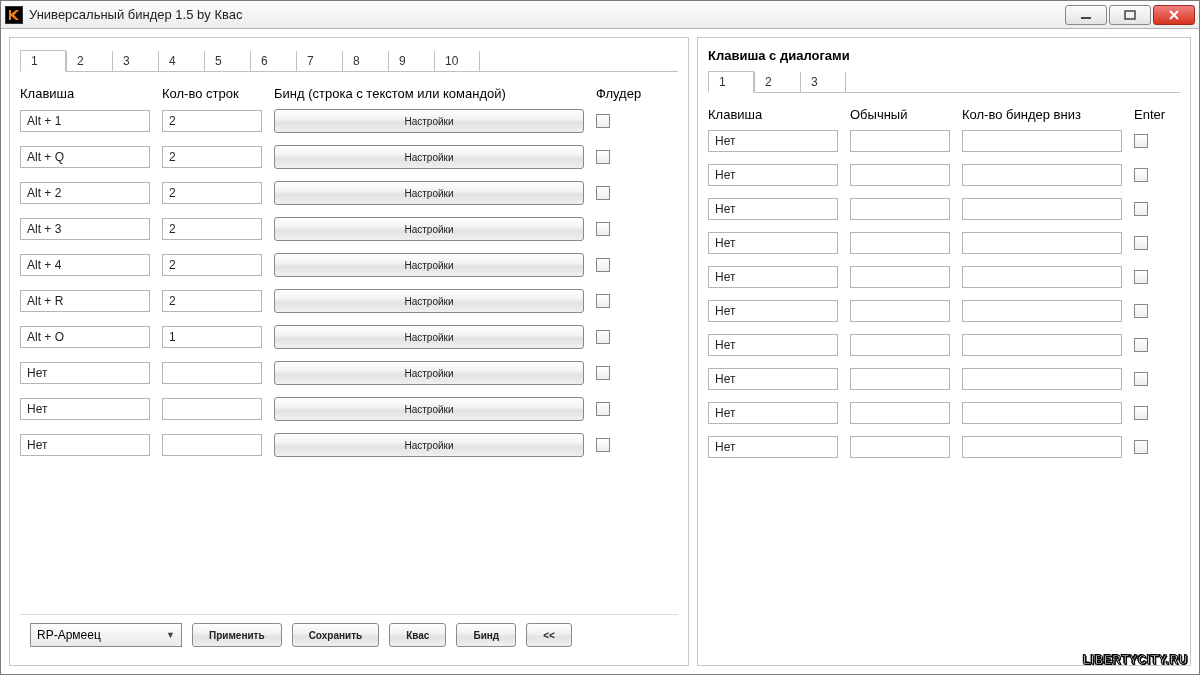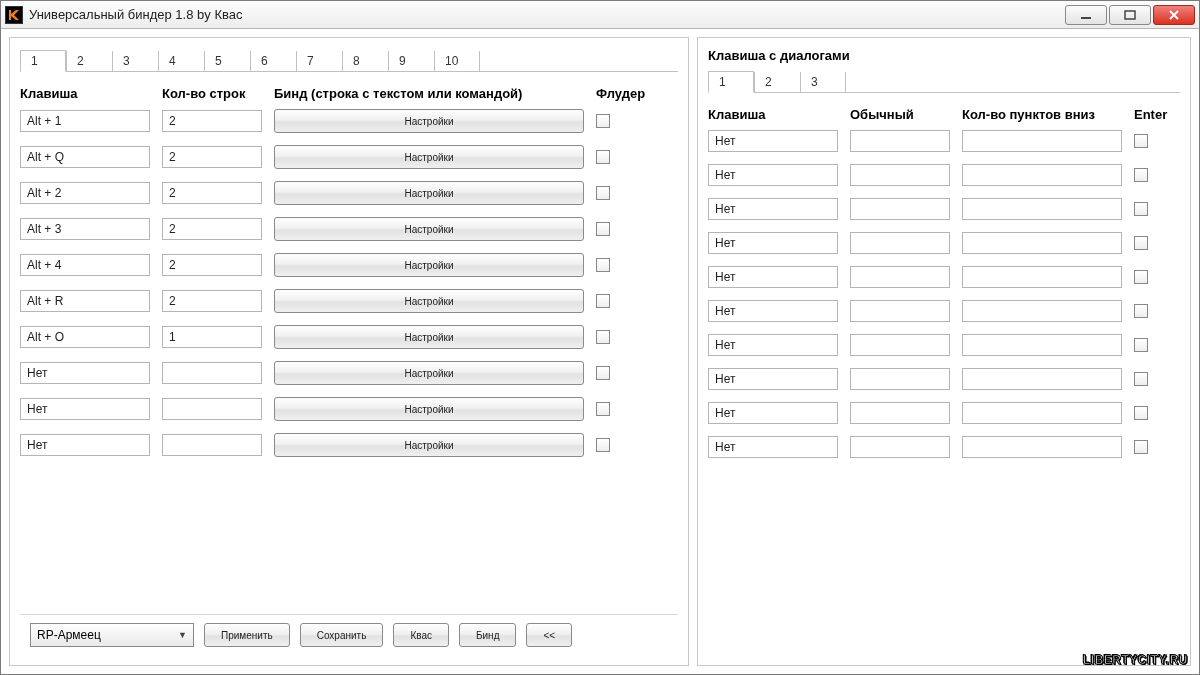--- a/index.html
+++ b/index.html
@@ -88,21 +88,21 @@
 .tab:last-child { border-right: 1px solid #c0c0c0; }
 .tab.active {
   border: 1px solid #c0c0c0;
   border-bottom: 1px solid #fff;
   margin-bottom: -1px;
   background: #fff;
 }
 .columns-header {
   display: flex;
   gap: 12px;
-  font-weight: bold;
+  font-weight: normal;
   font-size: 13px;
   margin-bottom: 8px;
 }
 .rows { display: flex; flex-direction: column; gap: 12px; flex: 1; }
 .row { display: flex; gap: 12px; align-items: center; }
 .field {
   height: 22px;
   border: 1px solid #b5b5b5;
   background: #fff;
   padding: 2px 6px;
@@ -140,29 +140,29 @@
 .col-points-h { width: 160px; }
 .col-enter-h { width: 40px; }
 .footer {
   display: flex;
   gap: 10px;
   align-items: center;
   padding: 8px 10px;
   border-top: 1px solid #d8d8d8;
 }
 .combo {
-  width: 164px; height: 24px;
+  width: 152px; height: 24px;
   border: 1px solid #8a8a8a;
   background: linear-gradient(#fefefe,#e9e9e9);
   padding: 0 6px;
   display: flex; align-items: center; justify-content: space-between;
   font-size: 12px;
 }
 .combo .arrow { font-size: 9px; color: #444; }
-.btn.footer-btn { padding: 0 16px; }
+.btn.footer-btn { padding: 0 16px; font-weight: bold; }
 .watermark {
   position: absolute;
   right: 12px;
   bottom: 8px;
   font-family: Arial, sans-serif;
   font-weight: bold;
   font-size: 12px;
   color: #fff;
   -webkit-text-stroke: 1px #000;
   text-shadow: 1px 1px 0 #000, -1px -1px 0 #000;
@@ -172,21 +172,21 @@
 </head>
 <body>
 
 <div class="window">
   <div class="titlebar">
     <div class="app-icon">
       <svg viewBox="0 0 14 14">
           <path d="M2 2 L2 12 L4 12 L4 8 L9 12 L12 12 L7 7 L12 2 L9 2 L4 6 L4 2 Z" fill="#f07d1c"></path>
         </svg>
     </div>
-    <div class="title-text">Универсальный биндер 1.8 by Квас</div>
+    <div class="title-text">Универсальный биндер 1.5 by Квас</div>
     <div class="window-controls">
       <div class="win-btn">
           <svg width="12" height="10">
             <rect x="1" y="7" width="10" height="2" fill="#444"></rect>
           </svg>
         </div>
       <div class="win-btn">
           <svg width="12" height="10">
             <rect x="1" y="1" width="10" height="8" fill="none" stroke="#444" stroke-width="1.5"></rect>
           </svg>
@@ -299,21 +299,21 @@
     <div class="panel panel-right">
       <div class="panel-title">Клавиша с диалогами</div>
       <div class="tabs" id="right-tabs">
           <div class="tab active">1</div>
           <div class="tab">2</div>
           <div class="tab">3</div>
         </div>
       <div class="columns-header">
         <div class="col-key-h">Клавиша</div>
         <div class="col-cmd-h">Обычный</div>
-        <div class="col-points-h">Кол-во пунктов вниз</div>
+        <div class="col-points-h">Кол-во биндер вниз</div>
         <div class="col-enter-h">Enter</div>
       </div>
       <div class="rows" id="right-rows">
           <div class="row">
             <input class="field key" value="Нет" style="">
             <input class="field cmd" value="" style="">
             <input class="field points" value="" style="">
             <div class="chk"></div>
           </div>
           <div class="row">

